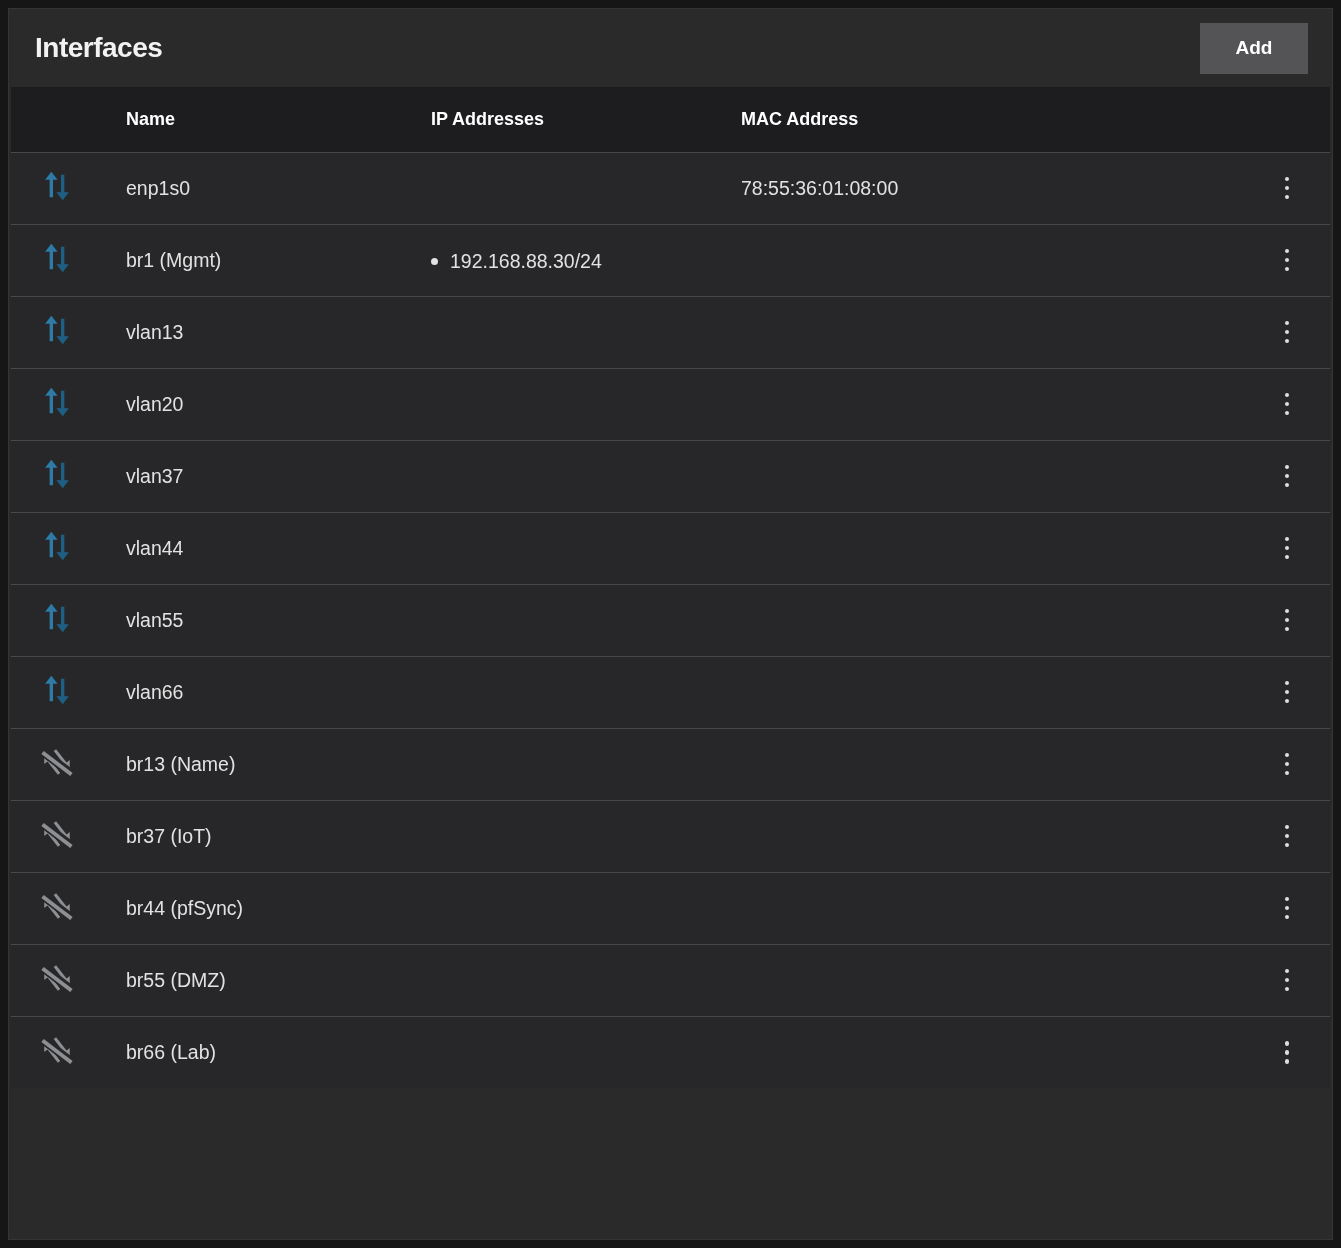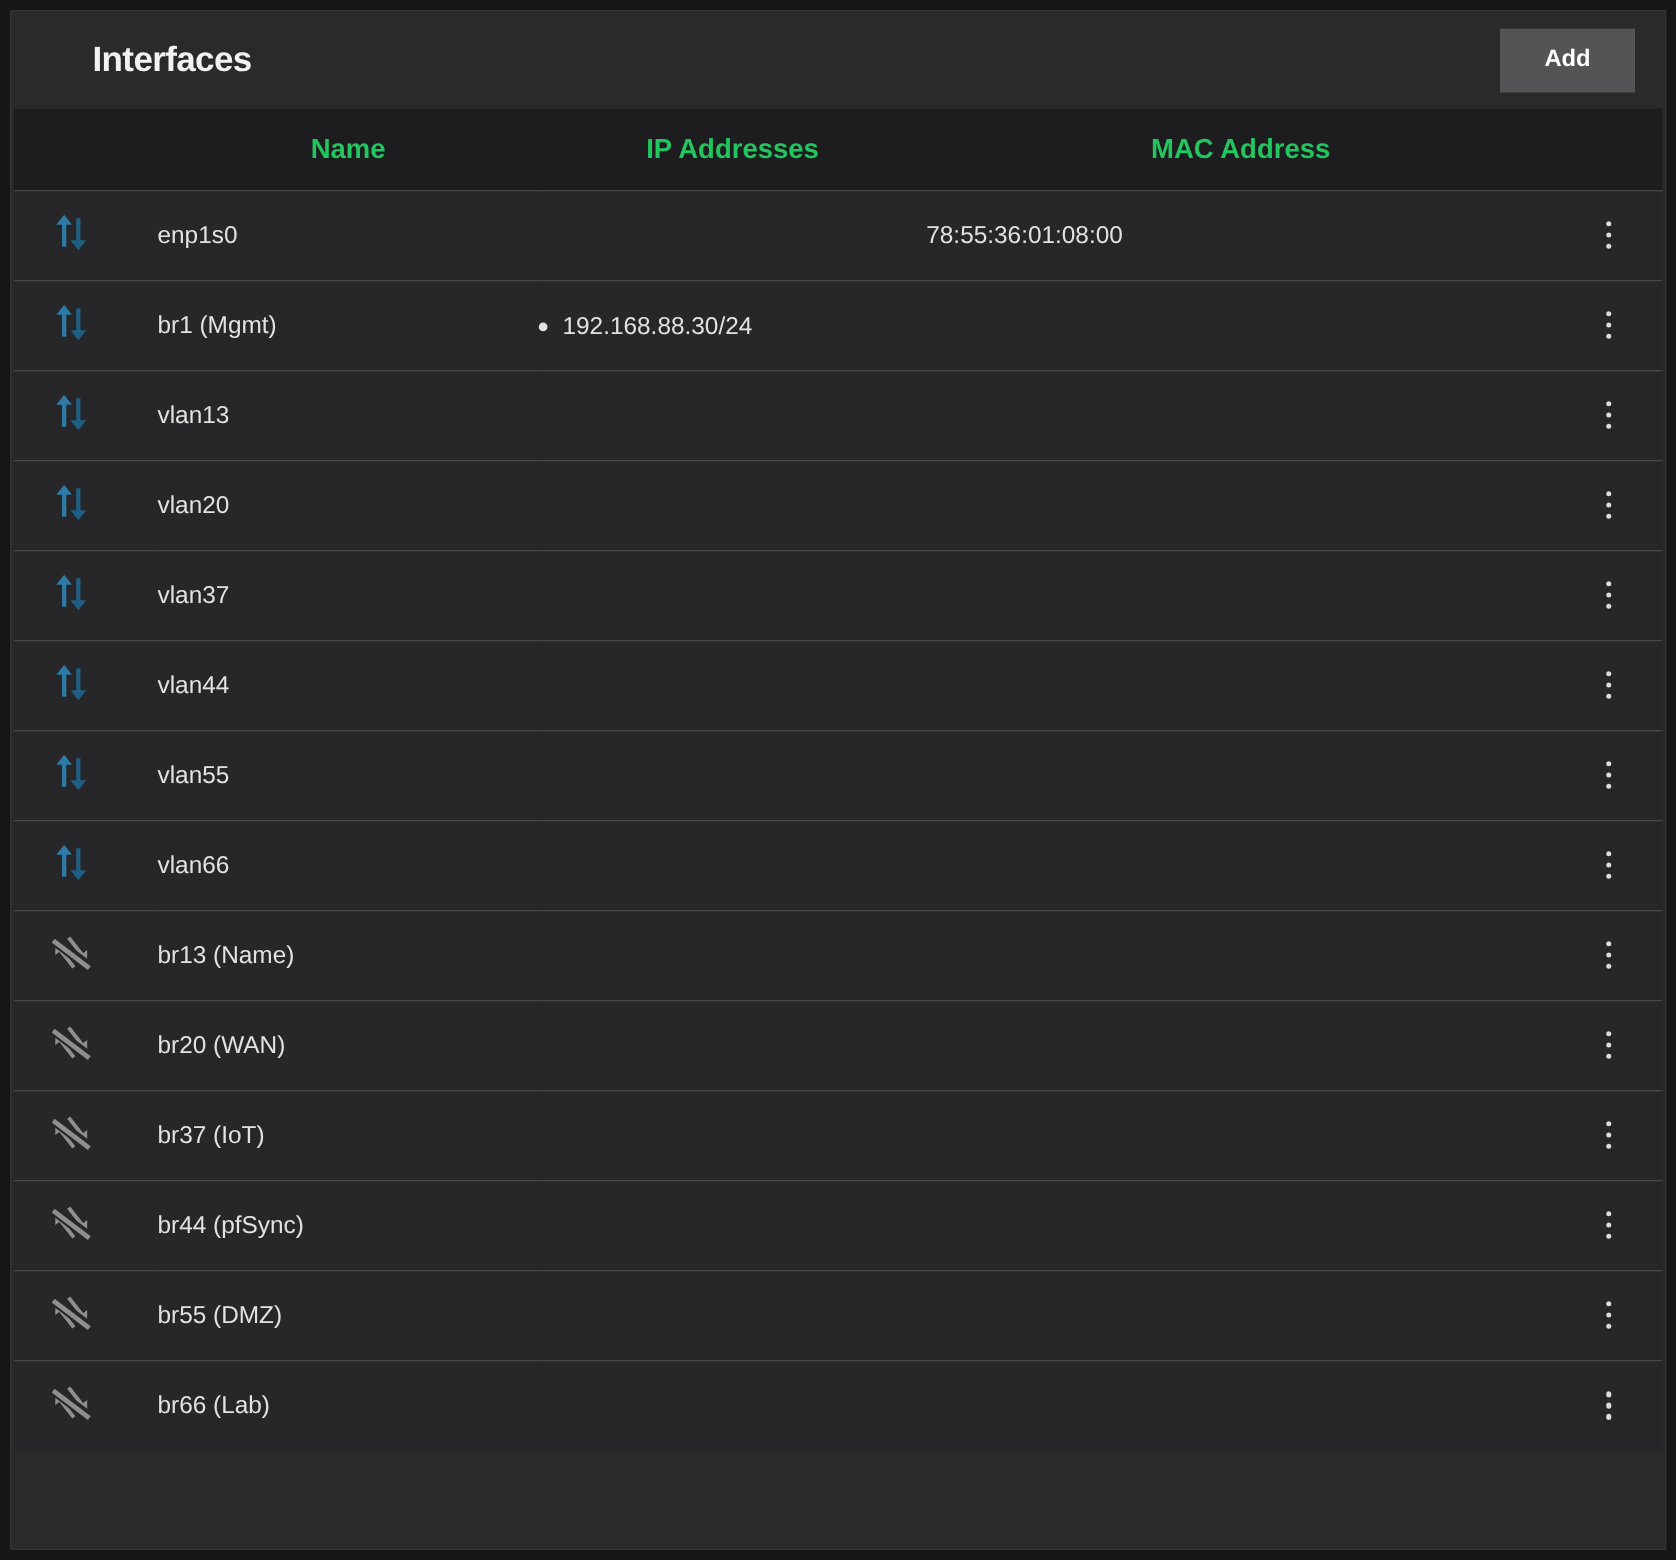--- a/index.html
+++ b/index.html
@@ -14,21 +14,20 @@
     left: 8px; top: 8px; right: 8px; bottom: 8px;
     background: #2a2a2b;
     border: 1px solid #353537;
   }
   .card-header {
     height: 78px;
     display: flex;
     align-items: center;
     justify-content: space-between;
     padding: 0 24px 0 26px;
-    margin-left: 39px;
   }
   .page-title {
     font-size: 28px;
     font-weight: 700;
     color: #f2f2f2;
     letter-spacing: -0.5px;
   }
   .add-btn {
     width: 108px; height: 51px;
     background: #545456;
@@ -45,24 +44,24 @@
     border-collapse: collapse;
     table-layout: fixed;
   }
   col.c-icon   { width: 115px; }
   col.c-name   { width: 305px; }
   col.c-ip     { width: 310px; }
   col.c-mac    { width: auto;  }
   col.c-action { width: 86px;  }
   thead tr { background: #1d1d1f; height: 65px; }
   th {
-    text-align: center;
-    font-size: 22px;
+    text-align: left;
+    font-size: 18px;
     font-weight: 700;
-    color: #22c55e;
+    color: #ffffff;
     padding: 0;
   }
   tbody tr {
     background: #272729;
     height: 72px;
     border-top: 1px solid #47484b;
   }
   td { padding: 0; vertical-align: middle; }
   .cell-icon { padding-left: 29px; }
   .status-icon { display: inline-block; width: 34px; height: 34px; }
@@ -343,35 +342,36 @@
     <td class="cell-mac"></td>
     <td class="cell-actions">
       <button class="kebab" aria-label="actions">
         <span class="kdot"></span>
                 <span class="kdot"></span>
                 <span class="kdot"></span>
       </button>
     </td>
   </tr>
 
+
   <tr>
     <td class="cell-icon">
       
       <span class="status-icon icon-inactive">
         <svg width="34" height="34" viewBox="0 0 24 24">
           <g fill="#8d8f92" transform="rotate(-38 12 12)">
             <path d="M8 2.5 L4 7.6 L6.9 7.6 L6.9 19.5 L9.1 19.5 L9.1 7.6 L12 7.6 Z"></path>
             <path d="M16 21.5 L12 16.4 L14.9 16.4 L14.9 4.5 L17.1 4.5 L17.1 16.4 L20 16.4 Z"></path>
           </g>
           <line x1="1.5" y1="4.5" x2="22.5" y2="20.5" stroke="#272729" stroke-width="6"></line>
           <line x1="1.8" y1="5.3" x2="22.2" y2="20.8" stroke="#8d8f92" stroke-width="2.7"></line>
         </svg>
       </span>
     </td>
-    <td class="cell-name"><span>br20 (WAN)</span></td>
+    <td class="cell-name"><span>br37 (IoT)</span></td>
     <td class="cell-ip">
       
     </td>
     <td class="cell-mac"></td>
     <td class="cell-actions">
       <button class="kebab" aria-label="actions">
         <span class="kdot"></span>
                 <span class="kdot"></span>
                 <span class="kdot"></span>
       </button>
@@ -385,21 +385,21 @@
         <svg width="34" height="34" viewBox="0 0 24 24">
           <g fill="#8d8f92" transform="rotate(-38 12 12)">
             <path d="M8 2.5 L4 7.6 L6.9 7.6 L6.9 19.5 L9.1 19.5 L9.1 7.6 L12 7.6 Z"></path>
             <path d="M16 21.5 L12 16.4 L14.9 16.4 L14.9 4.5 L17.1 4.5 L17.1 16.4 L20 16.4 Z"></path>
           </g>
           <line x1="1.5" y1="4.5" x2="22.5" y2="20.5" stroke="#272729" stroke-width="6"></line>
           <line x1="1.8" y1="5.3" x2="22.2" y2="20.8" stroke="#8d8f92" stroke-width="2.7"></line>
         </svg>
       </span>
     </td>
-    <td class="cell-name"><span>br37 (IoT)</span></td>
+    <td class="cell-name"><span>br44 (pfSync)</span></td>
     <td class="cell-ip">
       
     </td>
     <td class="cell-mac"></td>
     <td class="cell-actions">
       <button class="kebab" aria-label="actions">
         <span class="kdot"></span>
                 <span class="kdot"></span>
                 <span class="kdot"></span>
       </button>
@@ -413,21 +413,21 @@
         <svg width="34" height="34" viewBox="0 0 24 24">
           <g fill="#8d8f92" transform="rotate(-38 12 12)">
             <path d="M8 2.5 L4 7.6 L6.9 7.6 L6.9 19.5 L9.1 19.5 L9.1 7.6 L12 7.6 Z"></path>
             <path d="M16 21.5 L12 16.4 L14.9 16.4 L14.9 4.5 L17.1 4.5 L17.1 16.4 L20 16.4 Z"></path>
           </g>
           <line x1="1.5" y1="4.5" x2="22.5" y2="20.5" stroke="#272729" stroke-width="6"></line>
           <line x1="1.8" y1="5.3" x2="22.2" y2="20.8" stroke="#8d8f92" stroke-width="2.7"></line>
         </svg>
       </span>
     </td>
-    <td class="cell-name"><span>br44 (pfSync)</span></td>
+    <td class="cell-name"><span>br55 (DMZ)</span></td>
     <td class="cell-ip">
       
     </td>
     <td class="cell-mac"></td>
     <td class="cell-actions">
       <button class="kebab" aria-label="actions">
         <span class="kdot"></span>
                 <span class="kdot"></span>
                 <span class="kdot"></span>
       </button>
@@ -441,48 +441,20 @@
         <svg width="34" height="34" viewBox="0 0 24 24">
           <g fill="#8d8f92" transform="rotate(-38 12 12)">
             <path d="M8 2.5 L4 7.6 L6.9 7.6 L6.9 19.5 L9.1 19.5 L9.1 7.6 L12 7.6 Z"></path>
             <path d="M16 21.5 L12 16.4 L14.9 16.4 L14.9 4.5 L17.1 4.5 L17.1 16.4 L20 16.4 Z"></path>
           </g>
           <line x1="1.5" y1="4.5" x2="22.5" y2="20.5" stroke="#272729" stroke-width="6"></line>
           <line x1="1.8" y1="5.3" x2="22.2" y2="20.8" stroke="#8d8f92" stroke-width="2.7"></line>
         </svg>
       </span>
     </td>
-    <td class="cell-name"><span>br55 (DMZ)</span></td>
-    <td class="cell-ip">
-      
-    </td>
-    <td class="cell-mac"></td>
-    <td class="cell-actions">
-      <button class="kebab" aria-label="actions">
-        <span class="kdot"></span>
-                <span class="kdot"></span>
-                <span class="kdot"></span>
-      </button>
-    </td>
-  </tr>
-
-  <tr>
-    <td class="cell-icon">
-      
-      <span class="status-icon icon-inactive">
-        <svg width="34" height="34" viewBox="0 0 24 24">
-          <g fill="#8d8f92" transform="rotate(-38 12 12)">
-            <path d="M8 2.5 L4 7.6 L6.9 7.6 L6.9 19.5 L9.1 19.5 L9.1 7.6 L12 7.6 Z"></path>
-            <path d="M16 21.5 L12 16.4 L14.9 16.4 L14.9 4.5 L17.1 4.5 L17.1 16.4 L20 16.4 Z"></path>
-          </g>
-          <line x1="1.5" y1="4.5" x2="22.5" y2="20.5" stroke="#272729" stroke-width="6"></line>
-          <line x1="1.8" y1="5.3" x2="22.2" y2="20.8" stroke="#8d8f92" stroke-width="2.7"></line>
-        </svg>
-      </span>
-    </td>
     <td class="cell-name"><span>br66 (Lab)</span></td>
     <td class="cell-ip">
       
     </td>
     <td class="cell-mac"></td>
     <td class="cell-actions">
       <button class="kebab" aria-label="actions">
         <span class="kdot"></span>
                 <span class="kdot"></span>
                 <span class="kdot"></span>

